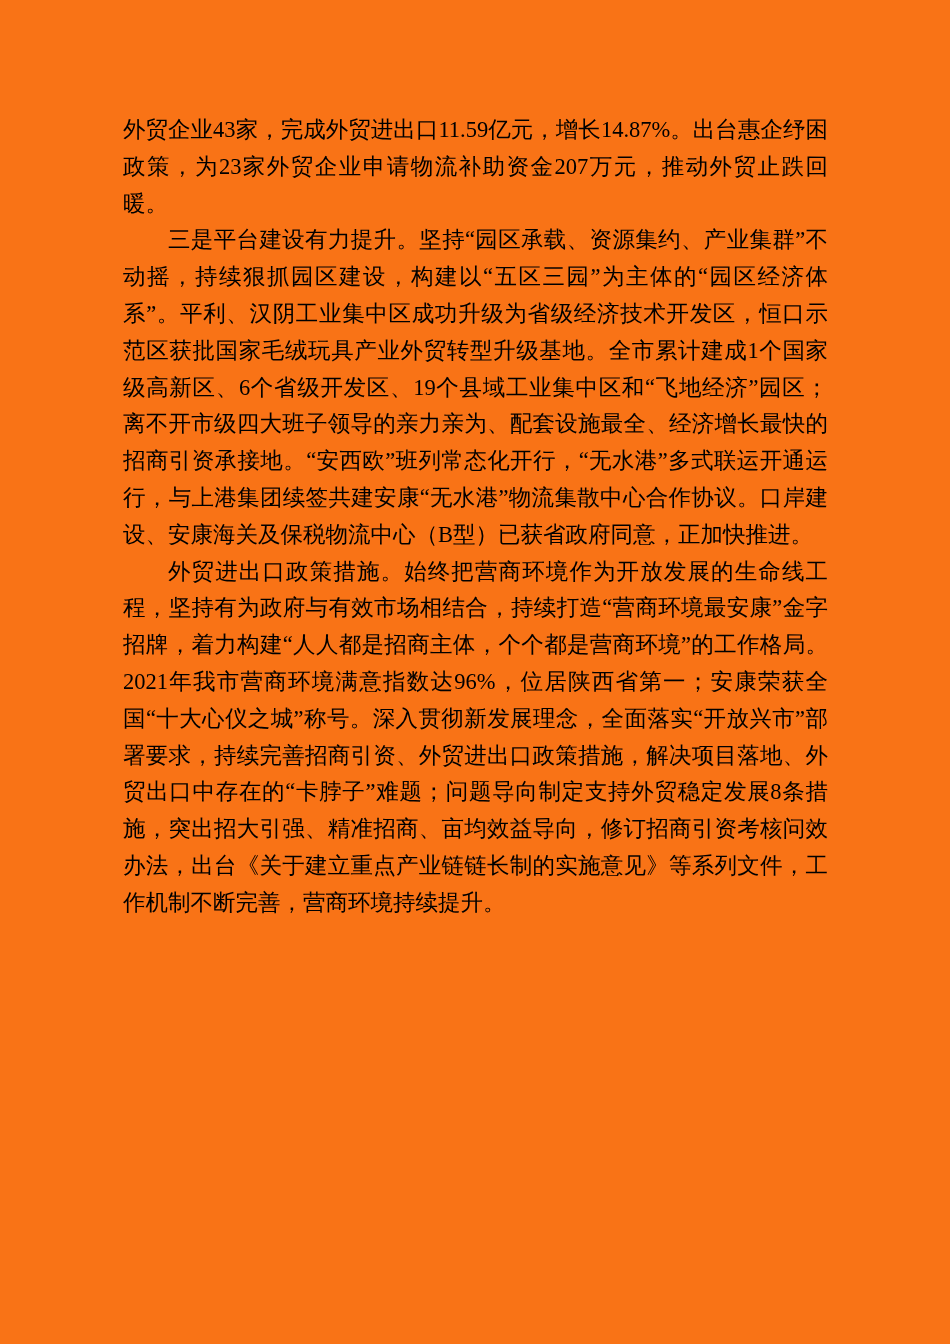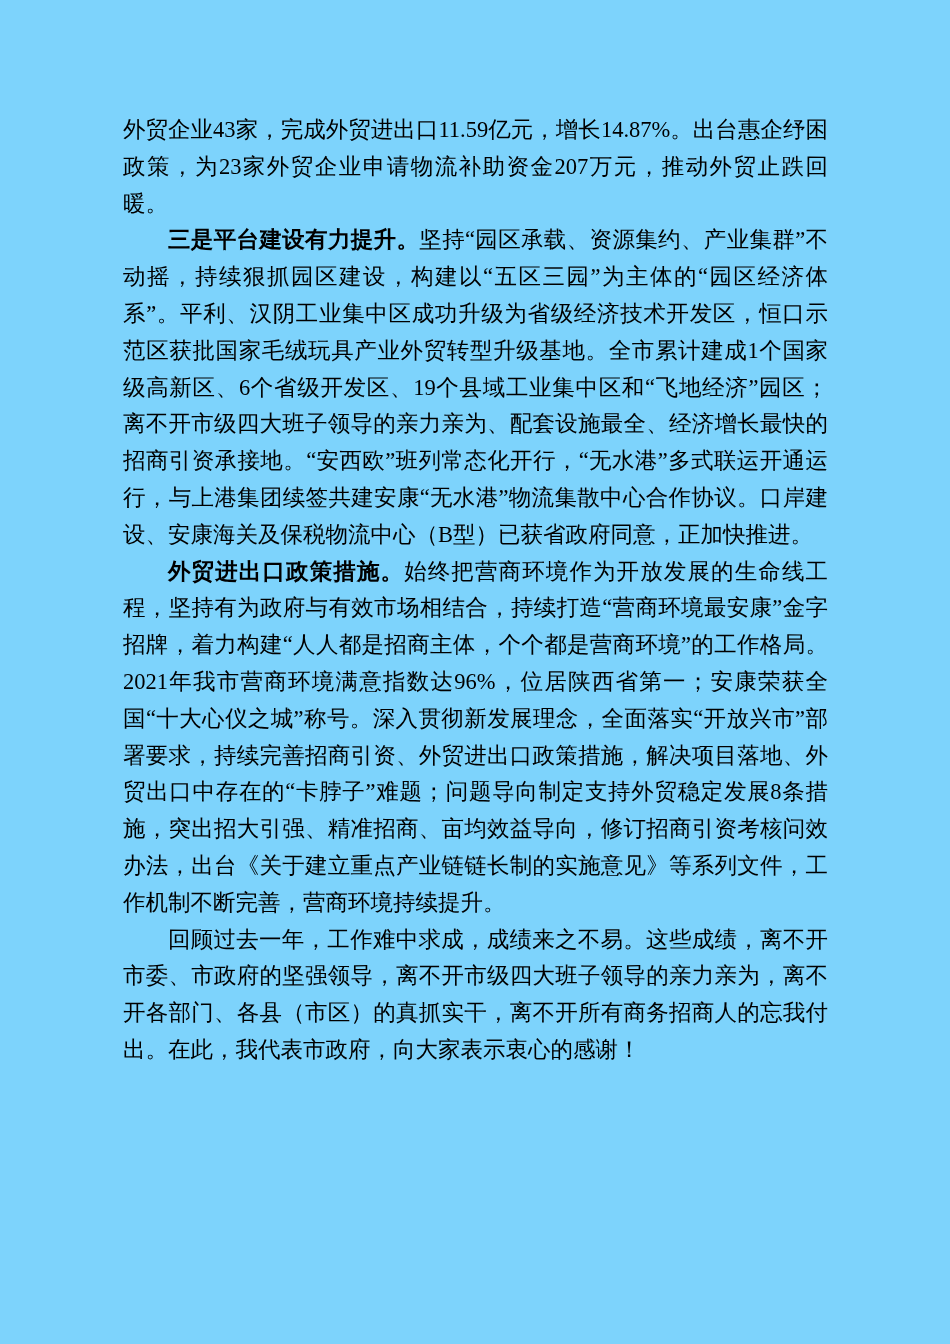--- a/index.html
+++ b/index.html
@@ -5,21 +5,21 @@
   html, body {
     margin: 0;
     padding: 0;
     background: #ffffff;
   }
   .page {
     position: relative;
     width: 950px;
     height: 1344px;
     margin: 0 auto;
-    background: #7dd3fc;
+    background: #f97316;
     box-sizing: border-box;
     padding: 112px 122px 0 123px;
     overflow: hidden;
   }
   .doc {
     width: 705px;
     color: #000000;
     font-family: "Liberation Serif", "DejaVu Serif", serif;
     font-size: 22.5px;
     line-height: 36.8px;
@@ -28,32 +28,31 @@
   .doc p {
     margin: 0;
     padding: 0;
     text-indent: 2em;
     word-break: break-all;
   }
   .doc p.no-indent {
     text-indent: 0;
   }
   .lead {
-    font-weight: bold;
+    font-weight: normal;
   }
 </style>
 </head>
 <body>
 
 <div class="page">
   <div class="doc">
 
     <p class="no-indent"><span class="lead"></span><span>外贸企业43家，完成外贸进出口11.59亿元，增长14.87%。出台惠企纾困政策，为23家外贸企业申请物流补助资金207万元，推动外贸止跌回暖。</span></p>
 
     <p><span class="lead">三是平台建设有力提升。</span><span>坚持“园区承载、资源集约、产业集群”不动摇，持续狠抓园区建设，构建以“五区三园”为主体的“园区经济体系”。平利、汉阴工业集中区成功升级为省级经济技术开发区，恒口示范区获批国家毛绒玩具产业外贸转型升级基地。全市累计建成1个国家级高新区、6个省级开发区、19个县域工业集中区和“飞地经济”园区；离不开市级四大班子领导的亲力亲为、配套设施最全、经济增长最快的招商引资承接地。“安西欧”班列常态化开行，“无水港”多式联运开通运行，与上港集团续签共建安康“无水港”物流集散中心合作协议。口岸建设、安康海关及保税物流中心（B型）已获省政府同意，正加快推进。</span></p>
 
     <p><span class="lead">外贸进出口政策措施。</span><span>始终把营商环境作为开放发展的生命线工程，坚持有为政府与有效市场相结合，持续打造“营商环境最安康”金字招牌，着力构建“人人都是招商主体，个个都是营商环境”的工作格局。2021年我市营商环境满意指数达96%，位居陕西省第一；安康荣获全国“十大心仪之城”称号。深入贯彻新发展理念，全面落实“开放兴市”部署要求，持续完善招商引资、外贸进出口政策措施，解决项目落地、外贸出口中存在的“卡脖子”难题；问题导向制定支持外贸稳定发展8条措施，突出招大引强、精准招商、亩均效益导向，修订招商引资考核问效办法，出台《关于建立重点产业链链长制的实施意见》等系列文件，工作机制不断完善，营商环境持续提升。</span></p>
 
-    <p><span class="lead"></span><span>回顾过去一年，工作难中求成，成绩来之不易。这些成绩，离不开市委、市政府的坚强领导，离不开市级四大班子领导的亲力亲为，离不开各部门、各县（市区）的真抓实干，离不开所有商务招商人的忘我付出。在此，我代表市政府，向大家表示衷心的感谢！</span></p>
 
 
   </div>
 </div>
 
 </body></html>

